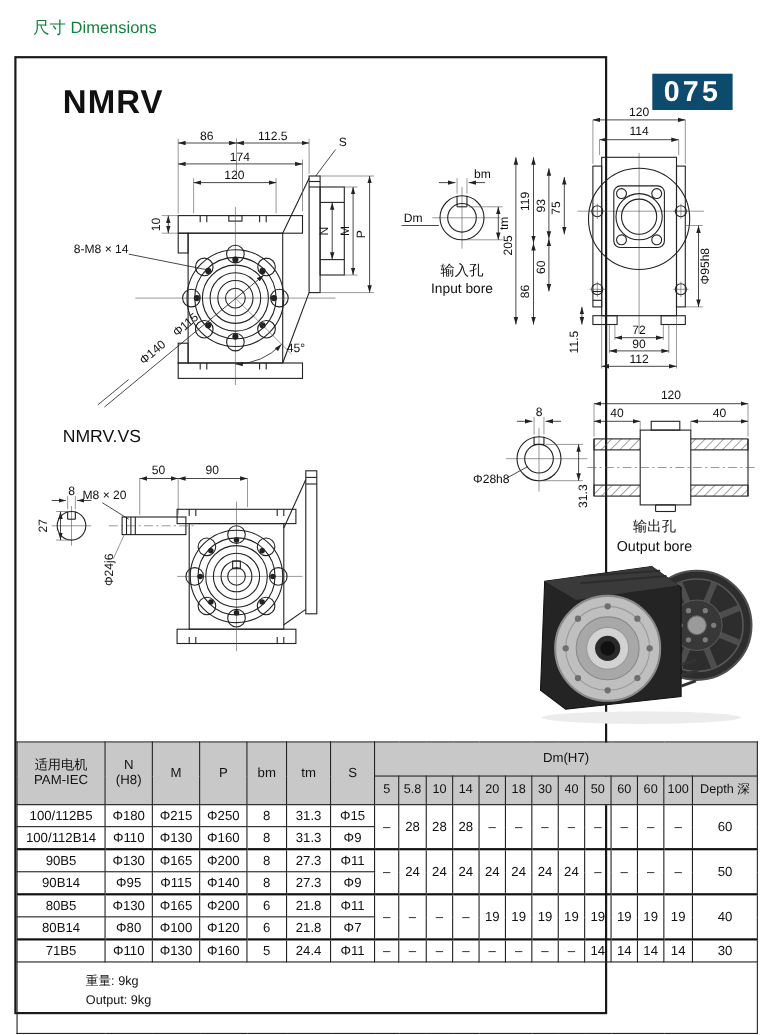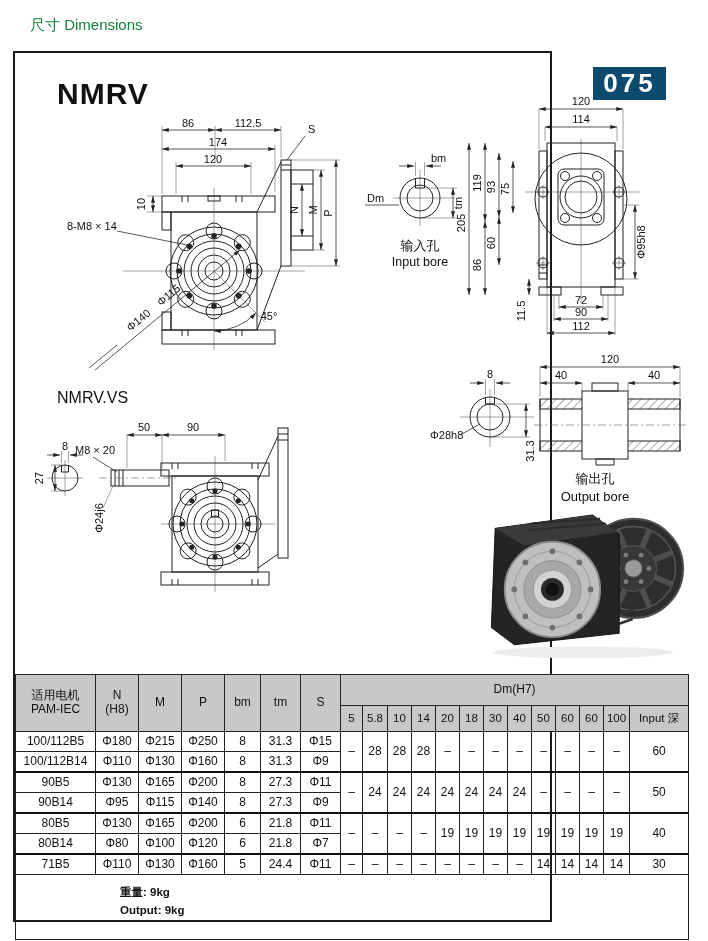--- a/index.html
+++ b/index.html
@@ -37,21 +37,21 @@
     border:1px solid #222;text-align:center;vertical-align:middle;
     font-size:12px;padding:0;font-weight:400;line-height:1.15;
   }
   .dims-table thead th{background:#c8c8c8;}
   .dims-table thead tr.sub th{font-size:11.5px;height:25px;}
   .dims-table thead tr.top th{height:30px;margin-top:39px;}
   .dims-table tbody td{height:19px;}
   .dims-table tr.sep td{border-top:2px solid #111;}
   .dims-table tr.foot td{
     border-top:1.5px solid #111;height:55px;text-align:left;vertical-align:top;
-    padding:9px 0 0 104px;font-size:11.5px;line-height:1.55;font-weight:bold;
+    padding:9px 0 0 62px;font-size:11.5px;line-height:1.55;
   }
 </style>
 </head>
 <body>
 
 <div class="page-title">尺寸 Dimensions</div>
 
 <div class="frame">
 
   <div class="model-title">NMRV</div>
@@ -517,21 +517,21 @@
         <th>10</th>
         <th>14</th>
         <th>20</th>
         <th>18</th>
         <th>30</th>
         <th>40</th>
         <th>50</th>
         <th>60</th>
         <th>60</th>
         <th>100</th>
-        <th>Input 深</th>
+        <th>Depth 深</th>
       </tr>
     </thead>
     <tbody>
       <tr>
         <td>100/112B5</td>
         <td>Φ180</td>
         <td>Φ215</td>
         <td>Φ250</td>
         <td>8</td>
         <td>31.3</td>

